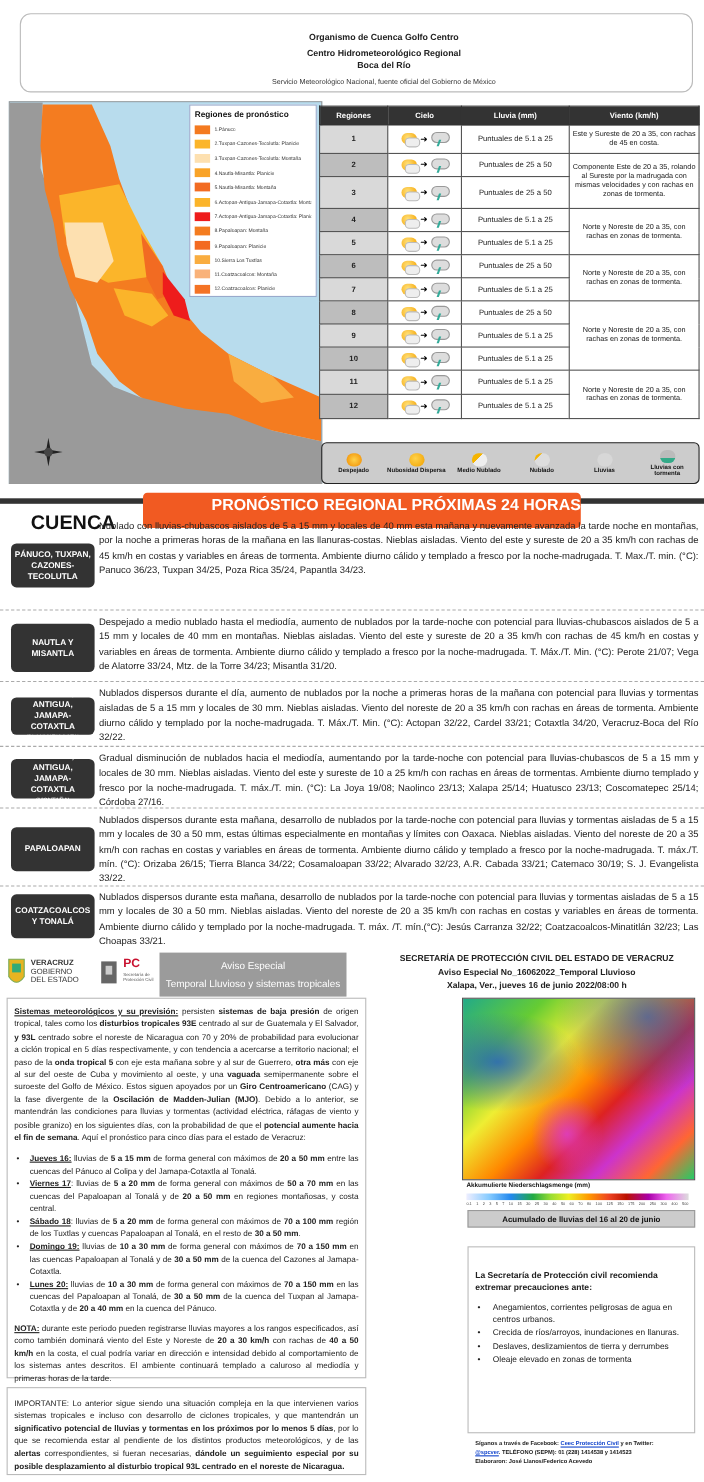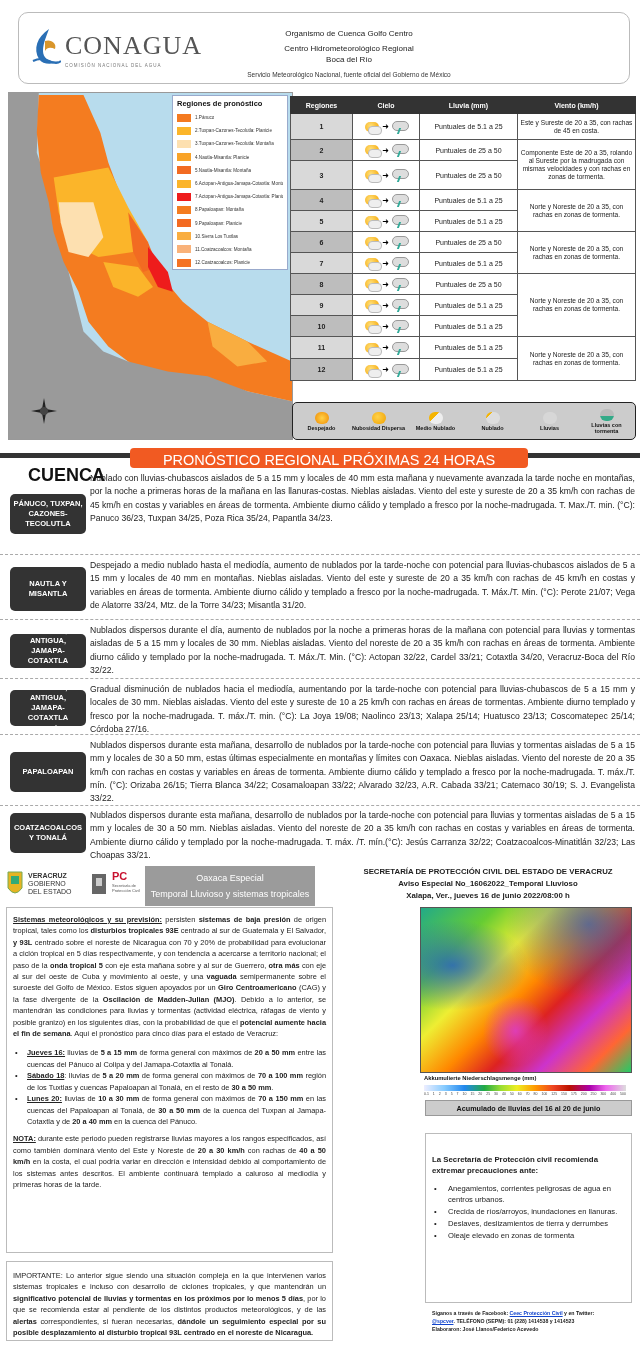--- a/index.html
+++ b/index.html
@@ -2,21 +2,21 @@
 <html><head>
 <meta charset="utf-8">
 <style>
 *{box-sizing:border-box;margin:0;padding:0}
 body{width:640px;height:1347px;background:#fff;font-family:"Liberation Sans",sans-serif;color:#222;position:relative;overflow:hidden}
 .hdr{position:absolute;left:18px;top:12px;width:612px;height:72px;border:1px solid #bbb;border-radius:10px;background:#fff}
 .logo{position:absolute;left:12px;top:14px;width:160px;height:48px}
 .logo .mark{position:absolute;left:0;top:0;width:30px;height:40px}
 .logo .name{position:absolute;left:34px;top:4px;font-family:"Liberation Serif",serif;font-size:26px;color:#555;letter-spacing:1px}
 .logo .sub{position:absolute;left:34px;top:36px;font-size:4.5px;color:#777;letter-spacing:1px}
-.hdr .t1{position:absolute;left:170px;width:320px;text-align:center;font-size:8px;font-weight:normal;color:#222}
+.hdr .t1{position:absolute;left:170px;width:320px;text-align:center;font-size:8px;font-weight:bold;color:#222}
 .hdr .t3{position:absolute;left:170px;width:320px;text-align:center;font-size:6.5px;color:#333}
 .map{position:absolute;left:8px;top:92px;width:285px;height:348px;background:#b4dcef;border:1px solid #999;overflow:hidden}
 .map .land{position:absolute;left:0;top:0;width:100%;height:100%}
 .legend{position:absolute;left:163px;top:2px;width:116px;height:175px;background:#fff;border:1px solid #9ac;padding:3px 4px}
 .legend h4{font-size:7.5px;font-weight:bold;margin-bottom:3px;color:#111}
 .lg-row{display:flex;align-items:center;height:13.2px}
 .lg-row .sw{width:14px;height:8px;margin-right:4px;flex-shrink:0}
 .lg-row span.t{font-size:4.6px;color:#333;white-space:nowrap;overflow:hidden}
 .compass{position:absolute;left:22px;top:305px;width:26px;height:26px}
 .fc{position:absolute;left:290px;top:96px;width:346px;border-collapse:collapse;font-size:7px}
@@ -32,21 +32,21 @@
 .sun::after{content:"";position:absolute;left:3px;top:4px;width:12px;height:7px;background:#eee;border-radius:4px;border:1px solid #bbb}
 .arr{font-size:8px;color:#000}
 .storm{width:15px;height:12px;display:inline-block;position:relative}
 .storm::before{content:"";position:absolute;left:0;top:0;width:15px;height:8px;background:#ddd;border-radius:5px;border:1px solid #999}
 .storm::after{content:"";position:absolute;left:6px;top:7px;width:2px;height:6px;background:#3a9;transform:skew(-20deg)}
 .icleg{position:absolute;left:292px;top:402px;width:344px;height:38px;background:#ccc;border:1px solid #222;border-radius:5px;display:flex;justify-content:space-around;align-items:center}
 .icleg .it{display:flex;flex-direction:column;align-items:center;width:55px}
 .icleg .ico{width:14px;height:12px;border-radius:7px;margin-bottom:1px}
 .icleg .lb{font-size:5.5px;font-weight:bold;text-align:center;line-height:6px;color:#111}
 .band{position:absolute;left:0;top:453px;width:640px;height:5px;background:#333}
-.banner{position:absolute;left:130px;top:448px;width:398px;height:20px;background:#f15a22;border-radius:4px;color:#fff;font-weight:normal;font-size:14.5px;text-align:center;line-height:24px}
+.banner{position:absolute;left:130px;top:448px;width:398px;height:32px;background:#f15a22;border-radius:4px;color:#fff;font-weight:bold;font-size:14.5px;text-align:right;line-height:24px}
 .cuenca-h{position:absolute;left:28px;top:465px;font-size:18px;font-weight:bold;color:#111}
 .row{position:absolute;left:0;width:640px;border-bottom:1px dashed #aaa}
 .row .tag{position:absolute;left:10px;background:#333;color:#fff;border-radius:5px;font-size:7.5px;font-weight:bold;text-align:center;display:flex;flex-direction:column;justify-content:center;align-items:center;line-height:10px;padding:0 3px}
 .row .tag small{font-size:5.5px;font-weight:normal}
 .row p{position:absolute;left:90px;width:545px;font-size:8.6px;line-height:13.3px;text-align:justify;color:#222}
 .vlogo{position:absolute;left:6px;top:870px;width:66px;height:30px}
 .pclogo{position:absolute;left:90px;top:870px;width:60px;height:30px}
 .aviso{position:absolute;left:145px;top:866px;width:170px;height:40px;background:#9b9b9b;color:#fff;text-align:center;font-size:9px;line-height:16px;padding-top:4px}
 .sec{position:absolute;left:340px;top:866px;width:296px;text-align:center;font-size:7.8px;font-weight:bold;line-height:12px;color:#222}
 .box1{position:absolute;left:6px;top:907px;width:327px;height:346px;border:1px solid #bbb;padding:6px 6px;font-size:7.4px;line-height:11.4px;text-align:justify;background:#fff}
@@ -66,29 +66,20 @@
 .rec ul{list-style:none}
 .rec li{padding-left:16px;position:relative;line-height:11px;margin-bottom:1px}
 .rec li::before{content:"•";position:absolute;left:2px}
 .foot{position:absolute;left:432px;top:1309px;width:205px;font-size:5.2px;font-weight:bold;line-height:8px;color:#222}
 .foot a{color:#14c;text-decoration:underline}
 </style>
 </head>
 <body>
 
 <div class="hdr">
-  <div class="logo">
-    <svg class="mark" viewBox="0 0 30 40">
-      <path d="M18 2 C6 10 2 22 8 32 C12 38 22 38 28 34 C20 36 12 32 12 24 C12 16 16 8 18 2Z" fill="#2a6fb5"></path>
-      <path d="M14 14 C20 12 26 16 24 22 C20 20 16 20 14 24Z" fill="#d9962b"></path>
-      <path d="M2 34 Q10 30 18 34 T30 34" stroke="#2a6fb5" stroke-width="2" fill="none"></path>
-    </svg>
-    <div class="name">CONAGUA</div>
-    <div class="sub">COMISIÓN NACIONAL DEL AGUA</div>
-  </div>
   <div class="t1" style="top:16px">Organismo de Cuenca Golfo Centro</div>
   <div class="t1" style="top:31px">Centro Hidrometeorológico Regional</div>
   <div class="t1" style="top:42px">Boca del Río</div>
   <div class="t3" style="top:58px">Servicio Meteorológico Nacional, fuente oficial del Gobierno de México</div>
 </div>
 
 <div class="map">
   <svg class="land" viewBox="0 0 285 348" preserveAspectRatio="none">
     <rect x="0" y="0" width="285" height="348" fill="#b8dced"></rect>
     <path d="M0 0 L30 0 L28 60 L45 110 L60 180 L75 240 L95 260 L120 270 L150 270 L200 280 L240 300 L285 310 L285 348 L0 348Z" fill="#9a9a9a"></path>
@@ -370,34 +361,36 @@
 </div>
 <div class="pclogo">
   <svg width="18" height="26" viewBox="0 0 18 26" style="position:absolute;left:0;top:0">
     <rect x="2" y="4" width="14" height="20" fill="#666"></rect>
       <rect x="6" y="8" width="6" height="8" fill="#ccc"></rect>
   </svg>
   <div style="position:absolute;left:22px;top:0;font-size:11px;font-weight:bold;color:#c8102e">PC</div>
   <div style="position:absolute;left:22px;top:13px;font-size:4px;color:#555;width:34px;line-height:5px">Secretaría de Protección Civil</div>
 </div>
 <div class="aviso">
-  <div>Oaxaca Especial</div>
+  <div>Aviso Especial</div>
   <div>Temporal Lluvioso y sistemas tropicales</div>
 </div>
 <div class="sec">
   <div>SECRETARÍA DE PROTECCIÓN CIVIL DEL ESTADO DE VERACRUZ</div>
   <div>Aviso Especial No_16062022_Temporal Lluvioso</div>
   <div>Xalapa, Ver., jueves 16 de junio 2022/08:00 h</div>
 </div>
 
 <div class="box1">
   <div id="sys-p"><span class="u">Sistemas meteorológicos y su previsión:</span> persisten <b>sistemas de baja presión</b> de origen tropical, tales como los <b>disturbios tropicales 93E</b> centrado al sur de Guatemala y El Salvador, <b>y 93L</b> centrado sobre el noreste de Nicaragua con 70 y 20% de probabilidad para evolucionar a ciclón tropical en 5 días respectivamente, y con tendencia a acercarse a territorio nacional; el paso de la <b>onda tropical 5</b> con eje esta mañana sobre y al sur de Guerrero, <b>otra más</b> con eje al sur del oeste de Cuba y movimiento al oeste, y una <b>vaguada</b> semipermanente sobre el suroeste del Golfo de México. Estos siguen apoyados por un <b>Giro Centroamericano</b> (CAG) y la fase divergente de la <b>Oscilación de Madden-Julian (MJO)</b>. Debido a lo anterior, se mantendrán las condiciones para lluvias y tormentas (actividad eléctrica, ráfagas de viento y posible granizo) en los siguientes días, con la probabilidad de que el <b>potencial aumente hacia el fin de semana</b>. Aquí el pronóstico para cinco días para el estado de Veracruz:</div>
   <ul id="days-list">
       <li><span class="u">Jueves 16:</span> lluvias de <b>5 a 15 mm</b> de forma general con máximos de <b>20 a 50 mm</b> entre las cuencas del Pánuco al Colipa y del Jamapa-Cotaxtla al Tonalá.</li>
+      <li><span class="u">Viernes 17</span>: lluvias de <b>5 a 20 mm</b> de forma general con máximos de <b>50 a 70 mm</b> en las cuencas del Papaloapan al Tonalá y de <b>20 a 50 mm</b> en regiones montañosas, y costa central.</li>
       <li><span class="u">Sábado 18</span>: lluvias de <b>5 a 20 mm</b> de forma general con máximos de <b>70 a 100 mm</b> región de los Tuxtlas y cuencas Papaloapan al Tonalá, en el resto de <b>30 a 50 mm</b>.</li>
+      <li><span class="u">Domingo 19:</span> lluvias de <b>10 a 30 mm</b> de forma general con máximos de <b>70 a 150 mm</b> en las cuencas Papaloapan al Tonalá y de <b>30 a 50 mm</b> de la cuenca del Cazones al Jamapa-Cotaxtla.</li>
       <li><span class="u">Lunes 20:</span> lluvias de <b>10 a 30 mm</b> de forma general con máximos de <b>70 a 150 mm</b> en las cuencas del Papaloapan al Tonalá, de <b>30 a 50 mm</b> de la cuenca del Tuxpan al Jamapa-Cotaxtla y de <b>20 a 40 mm</b> en la cuenca del Pánuco.</li>
     </ul>
   <div id="nota-p"><span class="u">NOTA:</span> durante este periodo pueden registrarse lluvias mayores a los rangos especificados, así como también dominará viento del Este y Noreste de <b>20 a 30 km/h</b> con rachas de <b>40 a 50 km/h</b> en la costa, el cual podría variar en dirección e intensidad debido al comportamiento de los sistemas antes descritos. El ambiente continuará templado a caluroso al mediodía y primeras horas de la tarde.</div>
 </div>
 <div class="box2">
     <div id="imp-p"><span class="u">IMPORTANTE</span>: Lo anterior sigue siendo una situación compleja en la que intervienen varios sistemas tropicales e incluso con desarrollo de ciclones tropicales, y que mantendrán un <b>significativo potencial de lluvias y tormentas en los próximos por lo menos 5 días</b>, por lo que se recomienda estar al pendiente de los distintos productos meteorológicos, y de las <b>alertas</b> correspondientes, si fueran necesarias, <b>dándole un seguimiento especial por su posible desplazamiento al disturbio tropical 93L centrado en el noreste de Nicaragua.</b></div>
   </div>
 
 <div class="rmap">
     <div class="shade"></div>

